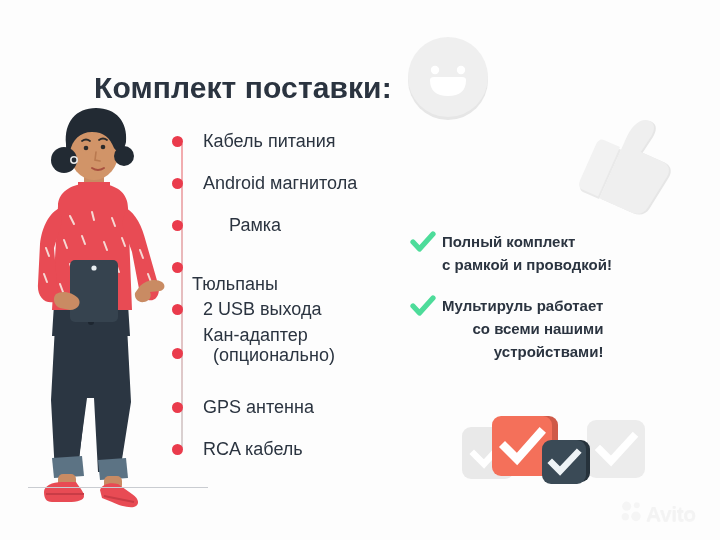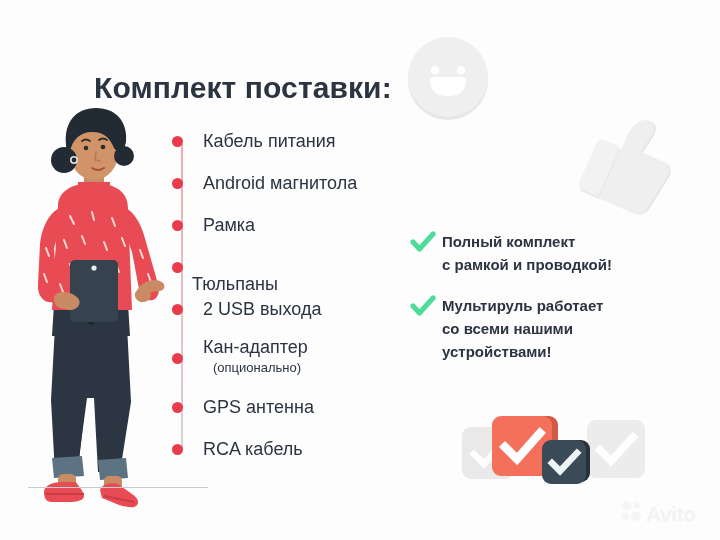--- a/index.html
+++ b/index.html
@@ -40,21 +40,21 @@
   .bullet-row { position:absolute; left:0; display:flex; align-items:flex-start; }
   .bullet-dot {
     width:11px; height:11px; border-radius:50%;
     background:#ea3b4c; flex:0 0 auto; margin-top:6px;
   }
   .bullet-text {
     margin-left:20px; font-size:18px; color:#2b3440;
     line-height:22px; white-space:nowrap;
   }
   .bullet-sub {
-    display:block; font-size:13px; color:#2b3440;
+    display:block; font-size:18px; color:#2b3440;
     margin-left:10px; line-height:19px;
   }
 
   
   #benefits { position:absolute; left:410px; top:230px; width:280px; }
   .benefit-row { display:flex; align-items:flex-start; margin-bottom:18px; }
   .check-icon { flex:0 0 auto; width:26px; height:26px; margin-top:-1px; }
   .benefit-text {
     margin-left:6px; font-size:15px; font-weight:600;
     color:#2b3440; line-height:23px; white-space:pre-line;
@@ -191,36 +191,36 @@
     <div class="bullet-row" style="top:42px;">
       <span class="bullet-dot"></span>
       <span class="bullet-text">Android магнитола</span>
     </div>
 
     <div class="bullet-row" style="top:0px;">
       <span class="bullet-dot"></span>
       <span class="bullet-text">Кабель питания</span>
     </div>
 
-    <div class="bullet-row" style="top:84px;">
+    <div class="bullet-row" style="top:84px;gap:26px;">
       <span class="bullet-dot"></span>
       <span class="bullet-text">Рамка</span>
     </div>
 
     <div class="bullet-row" style="top:126px;flex-direction:column;">
       <span class="bullet-dot"></span>
       <span class="bullet-text">Тюльпаны</span>
     </div>
 
     <div class="bullet-row" style="top:168px;">
       <span class="bullet-dot"></span>
       <span class="bullet-text">2 USB выхода</span>
     </div>
 
-    <div class="bullet-row" style="top:206px;">
+    <div class="bullet-row" style="top:194px;align-items:center;">
       <span class="bullet-dot" style="margin-top:17px;"></span>
       <span class="bullet-text">
         <span>Кан-адаптер</span>
         <span class="bullet-sub">(опционально)</span>
       </span>
     </div>
 
     <div class="bullet-row" style="top:266px;">
       <span class="bullet-dot"></span>
       <span class="bullet-text">GPS антенна</span>
@@ -237,21 +237,21 @@
     <div class="benefit-row">
       <span class="check-icon">
         <svg viewBox="0 0 26 26" width="26" height="26">
           <path d="M3 13 L9.5 20 L23 5" stroke="#4ddc9a" stroke-width="5.2" fill="none" stroke-linecap="round" stroke-linejoin="round"></path>
         </svg>
       </span>
       <span class="benefit-text">Полный комплект
 с рамкой и проводкой!</span>
     </div>
 
-    <div class="benefit-row" style="margin-top:8px;">
+    <div class="benefit-row" style="margin-top:8px;text-align:right;">
       <span class="check-icon">
         <svg viewBox="0 0 26 26" width="26" height="26">
           <path d="M3 13 L9.5 20 L23 5" stroke="#4ddc9a" stroke-width="5.2" fill="none" stroke-linecap="round" stroke-linejoin="round"></path>
         </svg>
       </span>
       <span class="benefit-text">Мультируль работает
 со всеми нашими
 устройствами!</span>
     </div>
 

